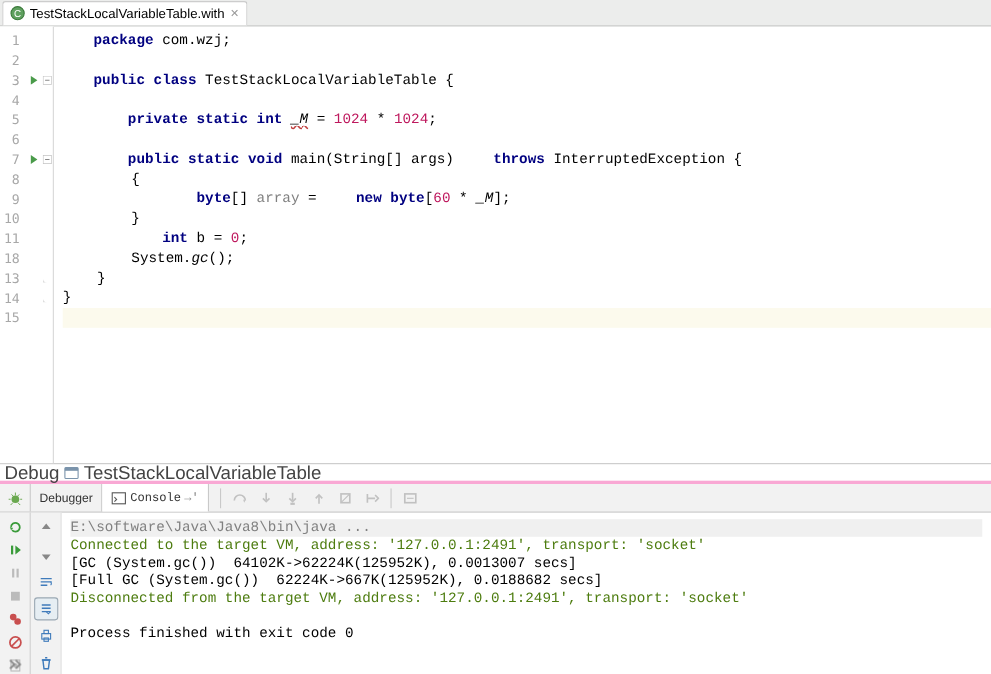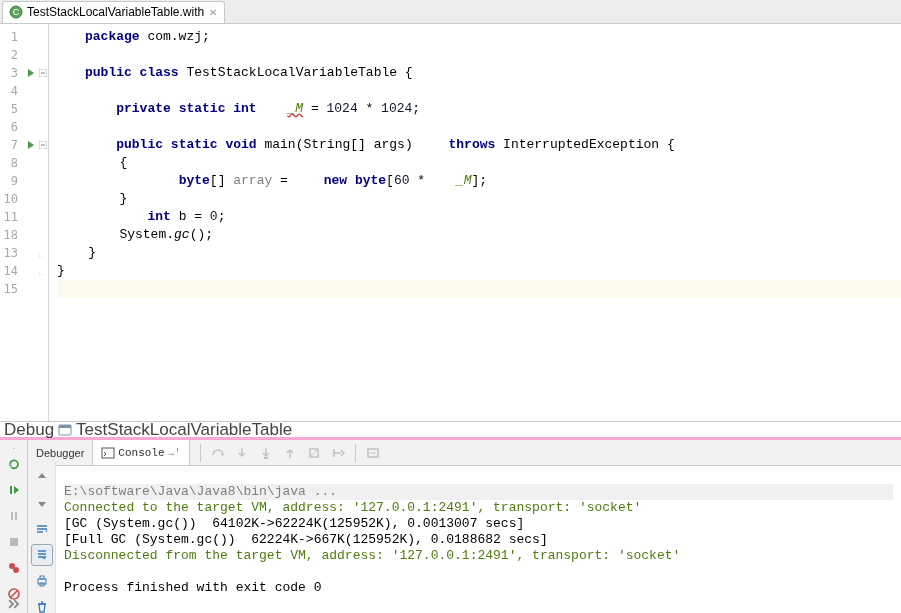--- a/index.html
+++ b/index.html
@@ -65,23 +65,23 @@
 
   .code {
     flex: 1; padding: 4px 0 0 8px;
     font-family: Consolas, "Courier New", monospace;
     font-size: 13px; line-height: 18px;
     white-space: pre; position: relative;
   }
   .code-line { height: 18px; }
   .kw { color: #000080; font-weight: bold; margin-left: 28px; }
   .it { font-style: italic; }
-  .it-pur { font-style: italic; color: #4d7c0f; margin-left: 23px; }
+  .it-pur { font-style: italic; color: #000000; }
   .und-red { text-decoration: underline wavy #c04040; }
-  .nums { color: #0f172a; }
+  .nums { color: #be185d; }
   .gray { color: #808080; }
   .current-line { background: #fcfaed; }
 
   
   .debug-label {
     height: 18px; display:flex; align-items:center; gap:4px;
     padding-left: 4px; border-bottom: 3px solid #f9a8d4;
     font-size: 17px; color: #444;
   }
   .debug-label .ic { width:14px; height:14px; display:inline-flex; align-items:center; justify-content:center; }
@@ -115,21 +115,21 @@
     width: 22px; height: 22px;
     display:flex; align-items:center; justify-content:center;
     border-radius:3px; cursor:pointer;
   }
   .tool-icons .btn.disabled { opacity:.45; cursor:default; }
   .tool-icons .btn svg { width:14px; height:14px; }
   .sep { width:1px; height:18px; background:#c9c9c9; margin:0 4px; }
 
   
   .bottom {
-    display:flex; height: calc(613px - 24px - 398px - 18px - 26px); align-items: center;
+    display:flex; height: calc(613px - 24px - 398px - 18px - 26px);
   }
   .side-toolbar {
     width: 28px; background:#f2f2f2;
     border-right:1px solid #c9c9c9;
     display:flex; flex-direction:column; align-items:center;
     padding-top:4px; gap:4px;
   }
   .side-toolbar .sbtn {
     width:22px; height:22px; display:flex; align-items:center; justify-content:center;
     cursor:pointer; border-radius:3px;

